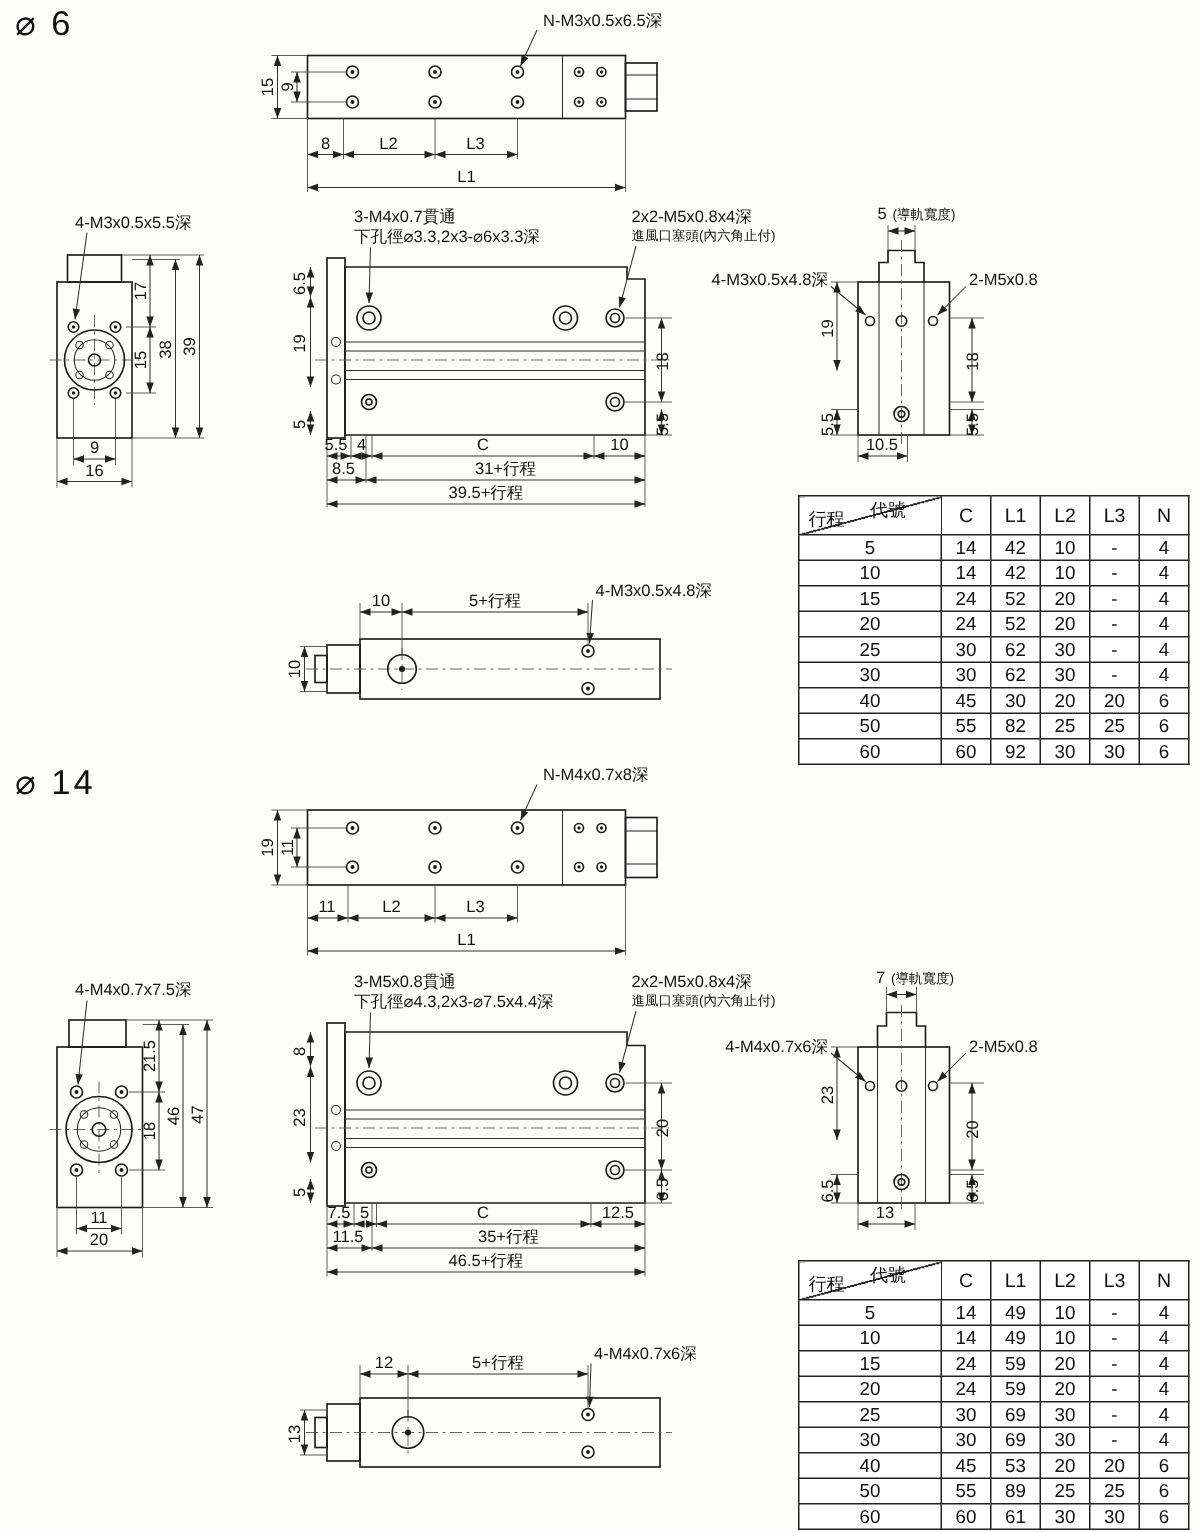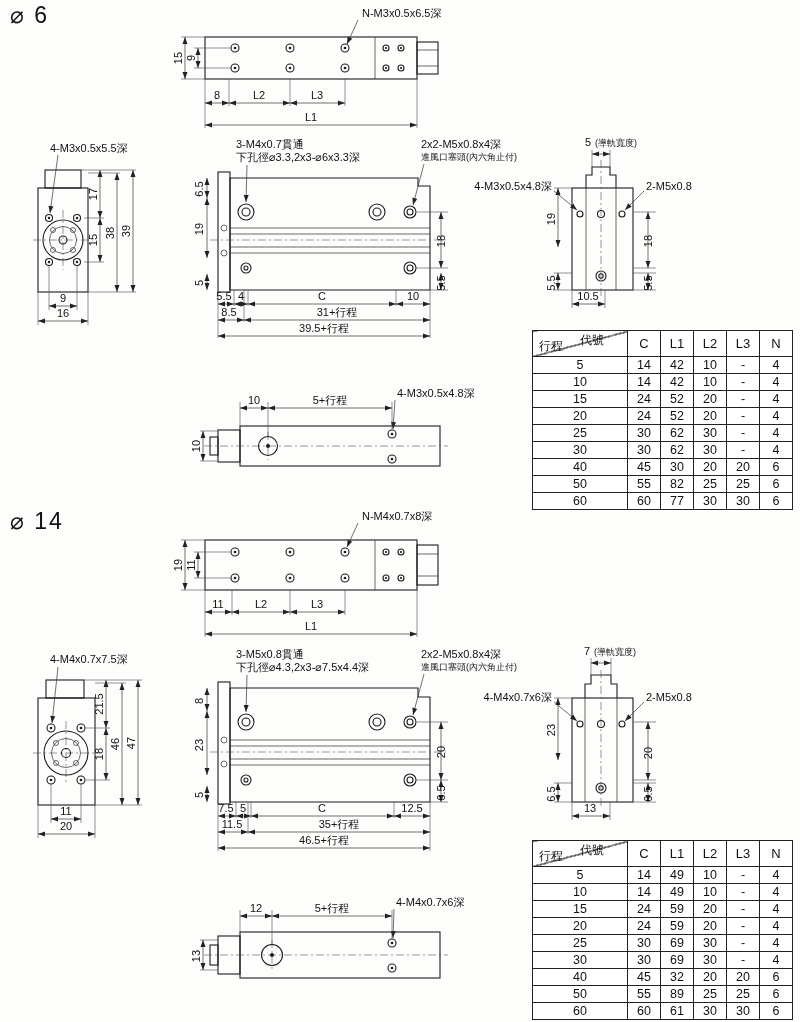--- a/index.html
+++ b/index.html
@@ -362,21 +362,21 @@
           <td>50</td>
           <td>55</td>
           <td>82</td>
           <td>25</td>
           <td>25</td>
           <td>6</td>
         </tr>
         <tr>
           <td>60</td>
           <td>60</td>
-          <td>77</td>
+          <td>92</td>
           <td>30</td>
           <td>30</td>
           <td>6</td>
         </tr>
       </tbody>
   </table>
 
   <div class="sec-title" style="top:508px">⌀ 14</div>
 
   <svg width="800" height="515" viewBox="0 0 800 515" style="top:507px">
@@ -690,21 +690,21 @@
           <td>30</td>
           <td>30</td>
           <td>69</td>
           <td>30</td>
           <td>-</td>
           <td>4</td>
         </tr>
         <tr>
           <td>40</td>
           <td>45</td>
-          <td>32</td>
+          <td>53</td>
           <td>20</td>
           <td>20</td>
           <td>6</td>
         </tr>
         <tr>
           <td>50</td>
           <td>55</td>
           <td>89</td>
           <td>25</td>
           <td>25</td>

